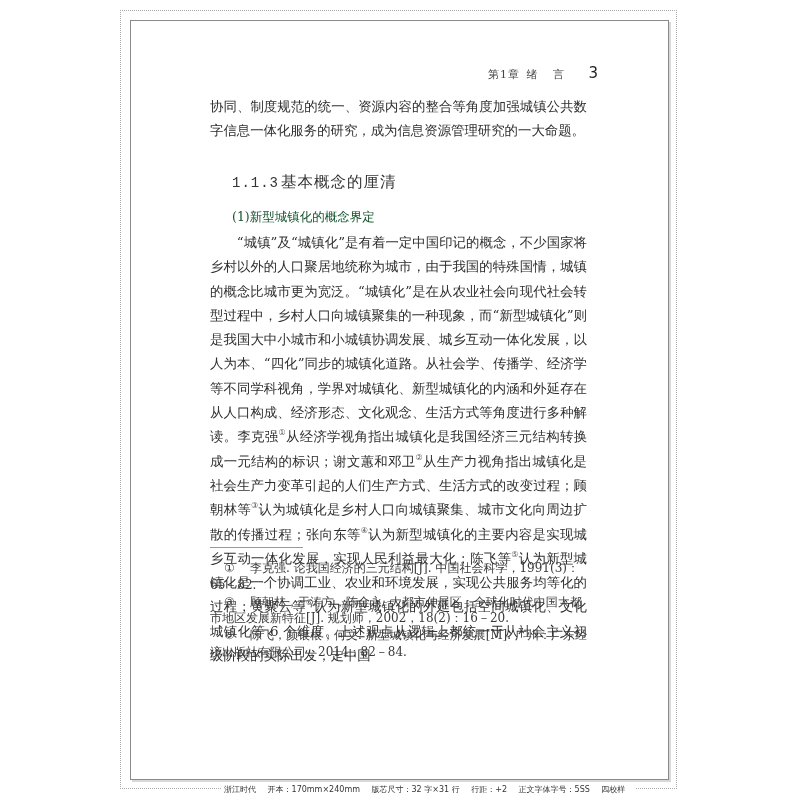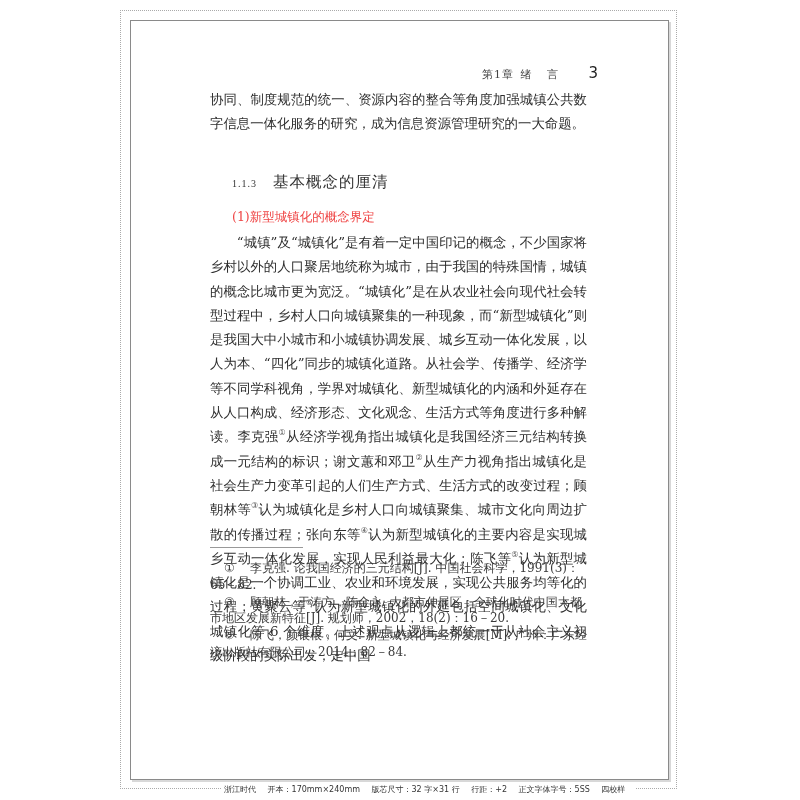--- a/index.html
+++ b/index.html
@@ -5,29 +5,29 @@
   html, body { margin:0; padding:0; background:#ffffff; }
   body { width:800px; height:800px; position:relative; overflow:hidden;
          font-family: "DejaVu Serif", "Liberation Serif", serif; color:#2a2a2a; }
   .outer-trim { position:absolute; left:120px; top:10px; width:557px; height:779px;
          border-left:1px dotted #aaa; border-top:1px dotted #aaa; border-right:1px dotted #aaa; border-bottom:1px dotted #aaa; box-sizing:border-box; }
   .page-frame { position:absolute; left:130px; top:20px; width:539px; height:760px;
          border:1px solid #8a8a8a; box-sizing:border-box; background:#fff;
          box-shadow: 2px 2px 0 #d8d8d8; }
   .running-head { position:absolute; top:64px; right:201px; font-size:11px; color:#444; letter-spacing:1px; }
   .running-head .chap { margin-right:2px; }
-  .running-head .name { letter-spacing:6px; margin-right:20px; }
+  .running-head .name { letter-spacing:6px; margin-right:14px; }
   .running-head .pno { font-family:"DejaVu Sans","Liberation Sans",sans-serif; font-size:15px; color:#222; }
   .body-text { position:absolute; left:210px; width:377px; font-size:13.4px; line-height:24.3px; text-align:justify; text-align-last:left; color:#2e2e2e; }
   .body-text p { margin:0; }
   .indent { text-indent:2em; }
-  .p1 { top:88px; }
+  .p1 { top:95px; }
   .section-heading { position:absolute; left:232px; top:172px; font-size:15.5px; color:#333; letter-spacing:1px; }
-  .section-heading .num { margin-right:16px; font-family:Liberation Serif, serif; font-size:10px; }
-  .sub-heading { position:absolute; left:232px; top:209px; font-size:12.5px; color:#ef4444; }
+  .section-heading .num { margin-right:2px; font-family:Liberation Mono, monospace; font-size:14px; }
+  .sub-heading { position:absolute; left:232px; top:209px; font-size:12.5px; color:#14532d; }
   .p2 { top:231px; }
   sup { font-size:8px; vertical-align:6px; line-height:0; color:#555; }
   .fn-rule { position:absolute; left:210px; top:547px; width:93px; height:1px; background:#999; }
   .footnotes { position:absolute; left:210px; top:560px; width:380px; font-size:12px; line-height:16.8px; color:#3a3a3a; }
   .fn { margin:0; text-indent:14px; }
   .fn .mark { display:inline-block; width:26px; text-indent:0; }
   .slug { position:absolute; top:784px; left:222px; font-family:"DejaVu Sans","Liberation Sans",sans-serif; font-size:8px; color:#333; white-space:nowrap; background:#fff; padding:0 2px; }
   .slug span { margin-right:9px;text-align:right; }
 </style>
 </head>

